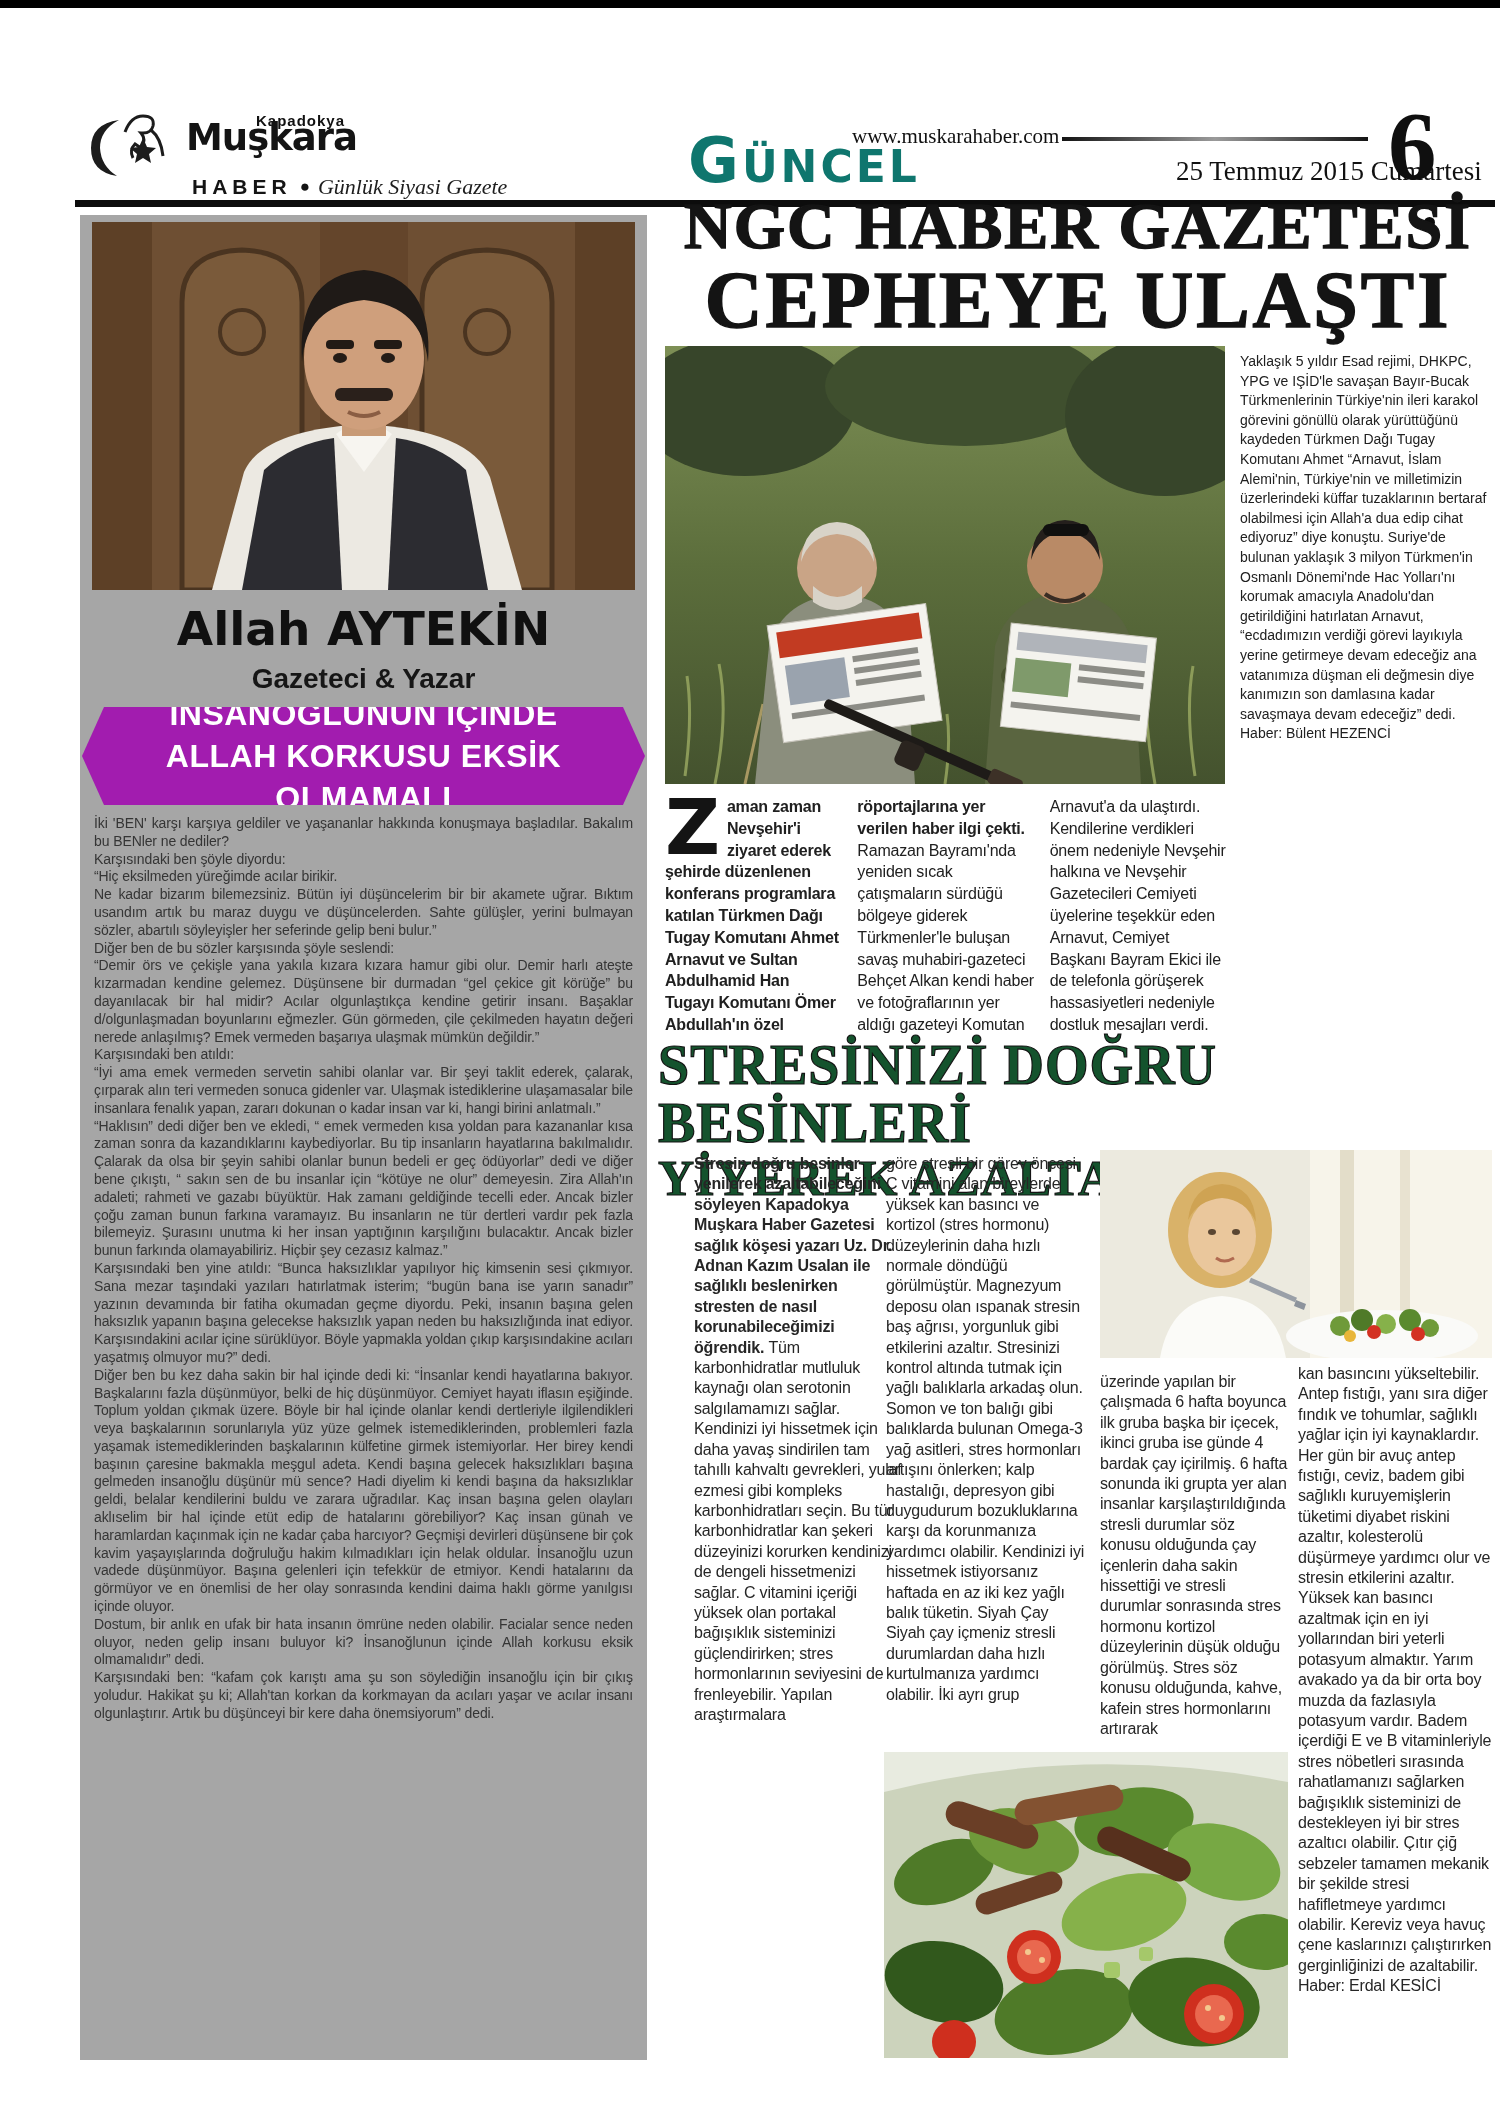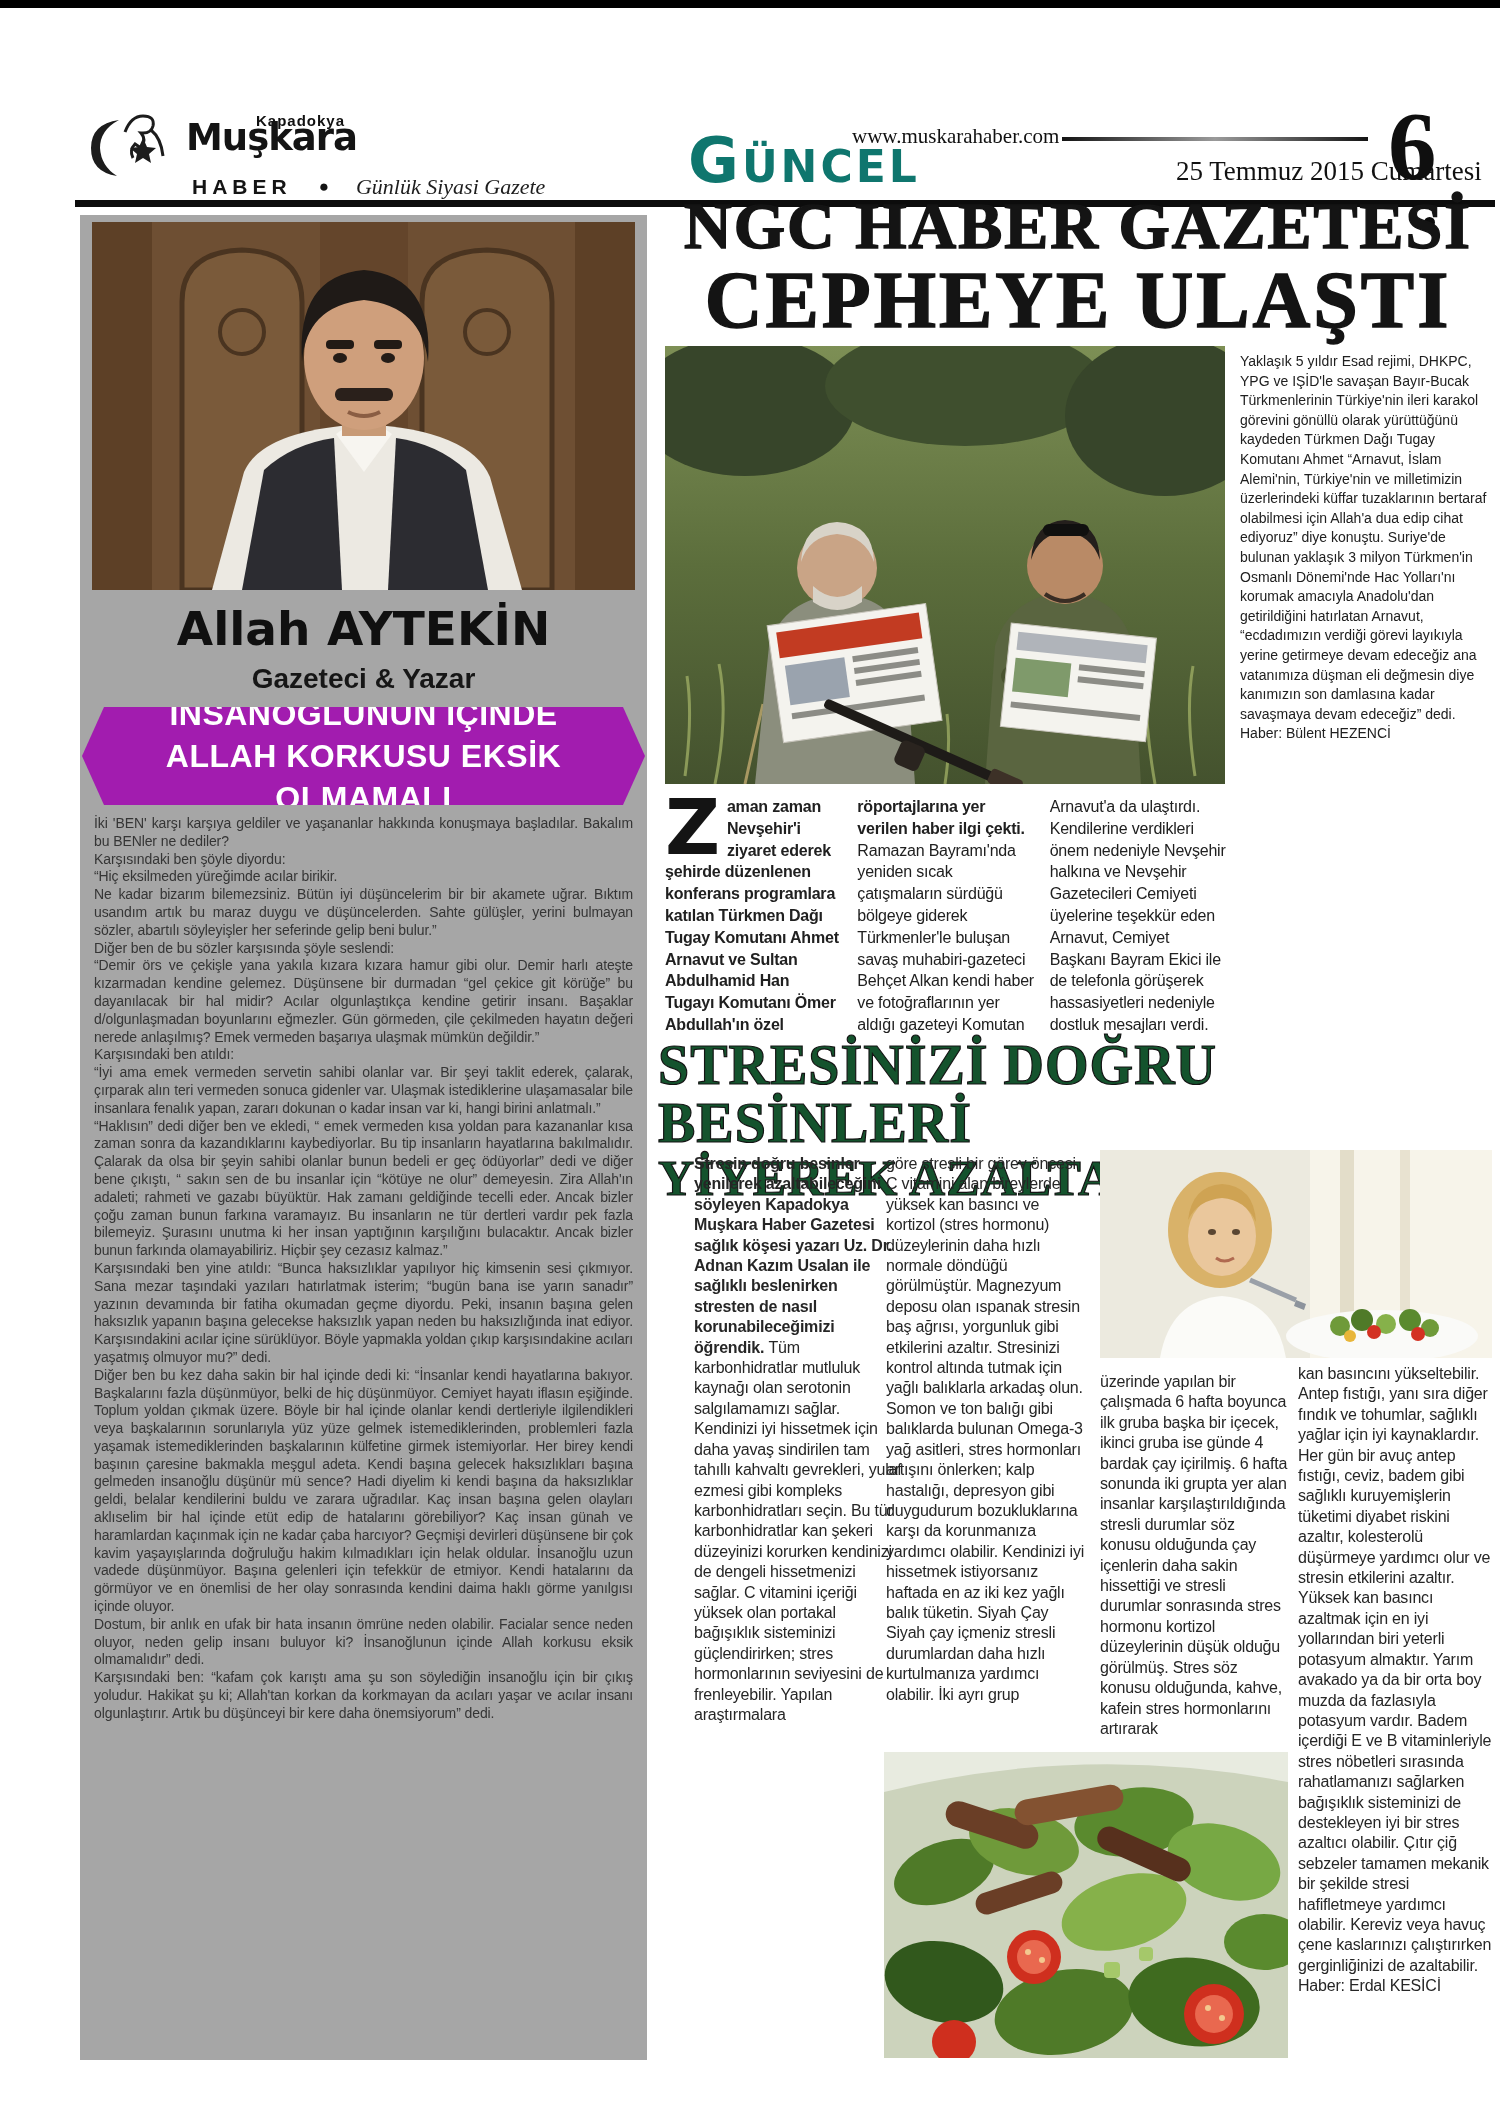--- a/index.html
+++ b/index.html
@@ -5,21 +5,21 @@
   html,body{margin:0;padding:0;background:#e9e9e9;}
   .page{position:relative;width:1500px;height:2110px;background:#ffffff;margin:0 auto;
         font-family:"Liberation Sans",sans-serif;color:#222;overflow:hidden;}
   .abs{position:absolute;}
   
   .top-bar{left:0;top:0;width:1500px;height:8px;background:#000;}
   .logo-doodle{left:85px;top:110px;}
   .logo-region{left:256px;top:112px;font-size:15px;font-weight:bold;letter-spacing:1px;color:#111;}
   .logo-brand{left:186px;top:116px;font-size:37px;font-weight:800;letter-spacing:-1px;color:#141414;
               font-family:"DejaVu Sans",sans-serif;}
-  .logo-sub{left:192px;top:174px;display:flex;align-items:center;gap:27px;}
+  .logo-sub{left:192px;top:174px;display:flex;align-items:center;gap:8px;}
   .logo-haber{font-size:21px;font-weight:800;letter-spacing:5px;color:#141414;}
   .logo-bullet{font-size:17px;color:#141414;}
   .logo-tagline{font-family:"Liberation Serif",serif;font-style:italic;font-size:22px;color:#1d1d1d;}
   .section-title{left:688px;top:124px;font-family:"DejaVu Sans",sans-serif;font-weight:800;
                  font-size:44px;letter-spacing:3px;color:#0f766e;}
   .section-title::first-letter{font-size:62px;}
   .site-url{left:852px;top:124px;font-family:"Liberation Serif",serif;font-size:21px;color:#111;}
   .header-line{left:1062px;top:137px;width:306px;height:4px;
                background:linear-gradient(to right,#141414,#9a9a9a,#141414);}
   .header-date{left:1176px;top:156px;font-family:"Liberation Serif",serif;font-size:27px;color:#111;}

